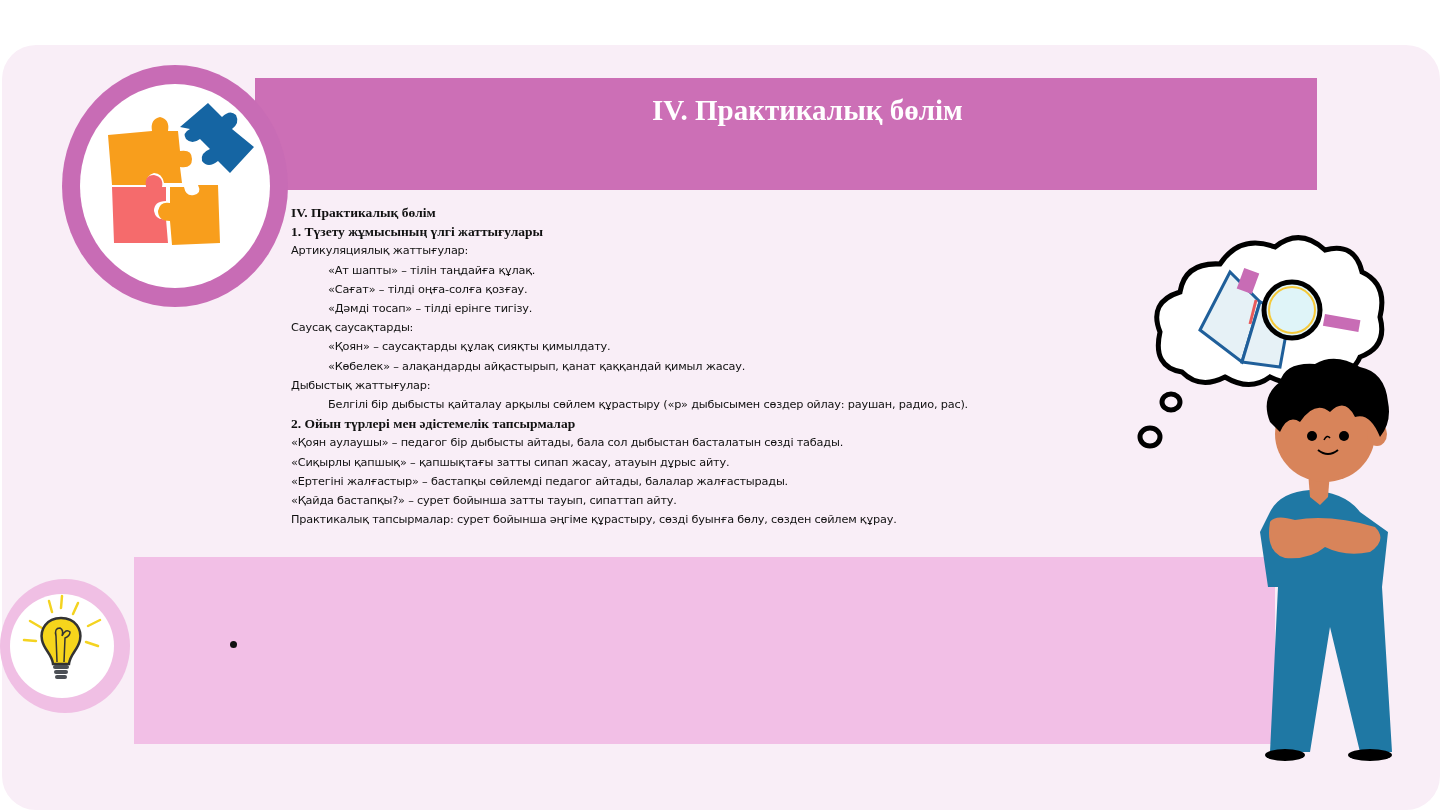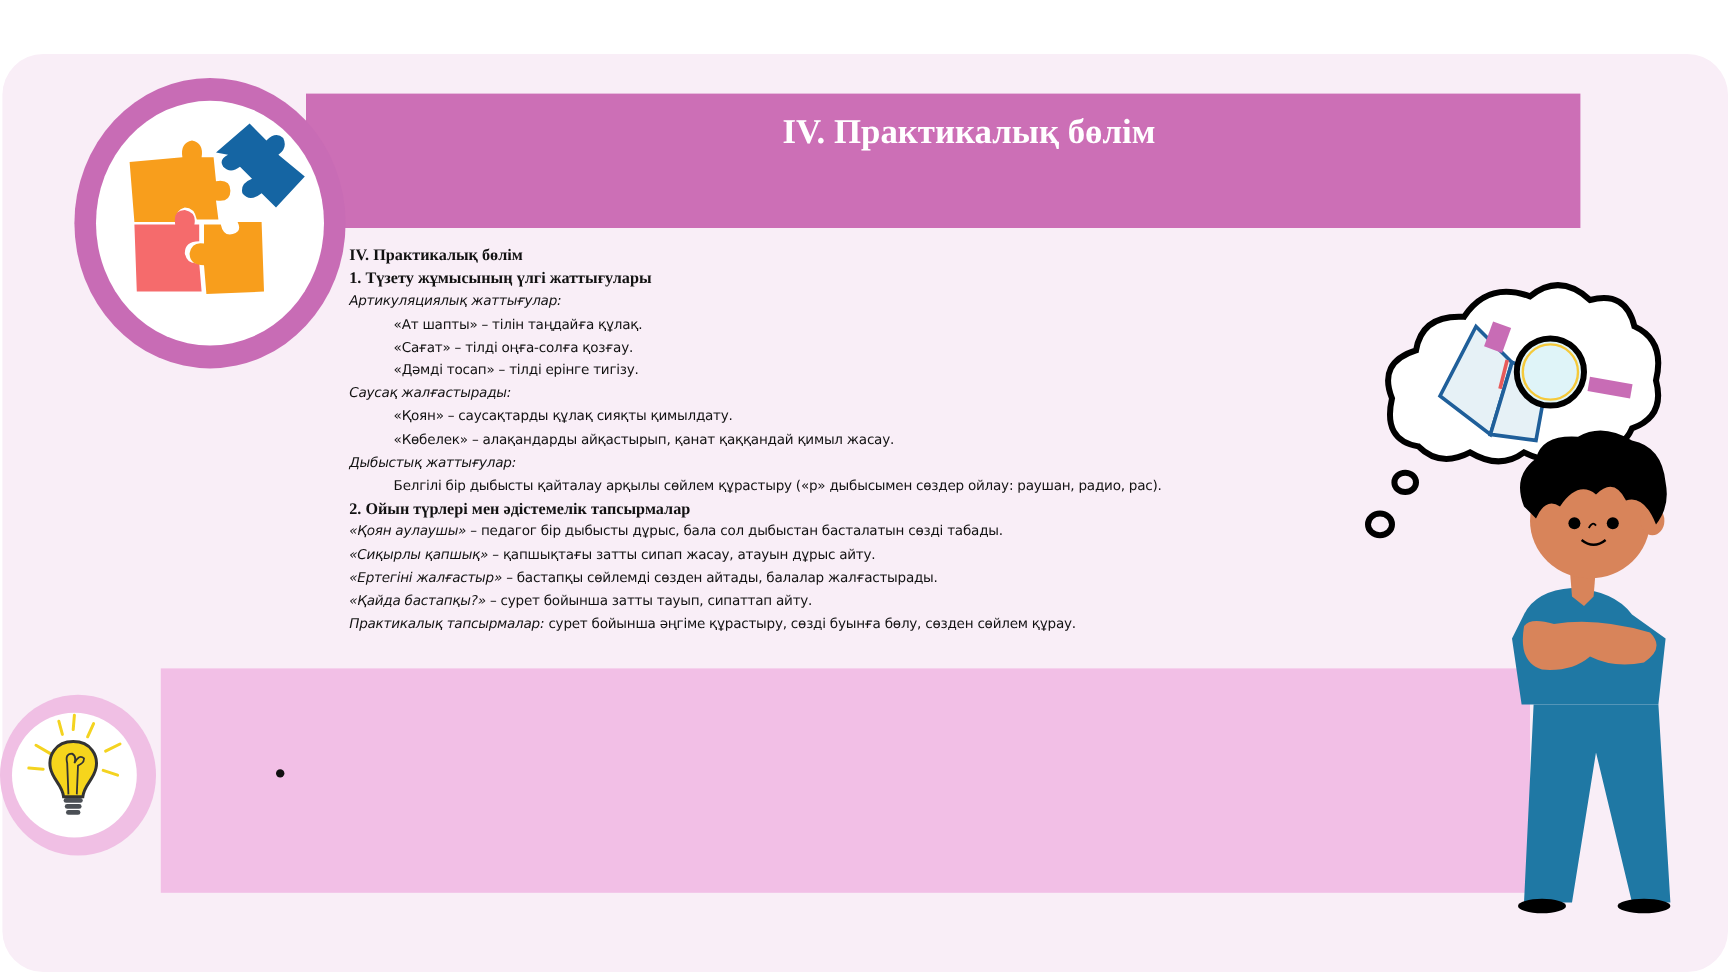--- a/index.html
+++ b/index.html
@@ -32,21 +32,21 @@
     }
     .puzzle-svg { position: absolute; left: 100px; top: 95px; }
     .content {
       position: absolute; left: 291px; top: 203px; width: 900px;
       font-size: 12.5px; line-height: 19.2px; color: #111;
     }
     .content .line { white-space: nowrap; }
     .content .h {
       font-family: "Liberation Serif", serif; font-weight: bold; font-size: 13.5px;
     }
-    .content .it { font-style: italic; }
+    .content .it { }
     .content .ind { padding-left: 37px; }
     .content .body { font-family: "DejaVu Sans", sans-serif; font-size: 11.3px; letter-spacing: -0.2px; }
     .bottom-panel {
       position: absolute; left: 134px; top: 557px; width: 1141px; height: 187px;
       background: #f2bfe6;
     }
     .bullet {
       position: absolute; left: 230px; top: 641px; width: 7px; height: 7px;
       border-radius: 50%; background: #111;
     }
@@ -82,34 +82,34 @@
   <path d="M70 92 L84 92 Q86 102 94 100 Q102 98 98 90 L118 90 L120 148 L72 150 L70 126 Q58 126 58 116 Q60 106 70 108 Z" fill="#f89e1c"></path>
 </svg>
 
 <div class="content">
   <div class="line h">IV. Практикалық бөлім</div>
   <div class="line h">1. Түзету жұмысының үлгі жаттығулары</div>
   <div class="line it body">Артикуляциялық жаттығулар:</div>
   <div class="line ind body">«Ат шапты» – тілін таңдайға құлақ.</div>
   <div class="line ind body">«Сағат» – тілді оңға-солға қозғау.</div>
   <div class="line ind body">«Дәмді тосап» – тілді ерінге тигізу.</div>
-  <div class="line it body">Саусақ жалғастырады:</div>
+  <div class="line it body">Саусақ саусақтарды:</div>
   <div class="line ind body">«Қоян» – саусақтарды құлақ сияқты қимылдату.</div>
   <div class="line ind body">«Көбелек» – алақандарды айқастырып, қанат қаққандай қимыл жасау.</div>
   <div class="line it body">Дыбыстық жаттығулар:</div>
   <div class="line ind body">Белгілі бір дыбысты қайталау арқылы сөйлем құрастыру («р» дыбысымен сөздер ойлау: раушан, радио, рас).</div>
   <div class="line h">2. Ойын түрлері мен әдістемелік тапсырмалар</div>
   <div class="line body">
-    <span class="it">«Қоян аулаушы»</span><span> – педагог бір дыбысты дұрыс, бала сол дыбыстан басталатын сөзді табады.</span>
+    <span class="it">«Қоян аулаушы»</span><span> – педагог бір дыбысты айтады, бала сол дыбыстан басталатын сөзді табады.</span>
   </div>
   <div class="line body">
     <span class="it">«Сиқырлы қапшық»</span><span> – қапшықтағы затты сипап жасау, атауын дұрыс айту.</span>
   </div>
   <div class="line body">
-    <span class="it">«Ертегіні жалғастыр»</span><span> – бастапқы сөйлемді сөзден айтады, балалар жалғастырады.</span>
+    <span class="it">«Ертегіні жалғастыр»</span><span> – бастапқы сөйлемді педагог айтады, балалар жалғастырады.</span>
   </div>
   <div class="line body">
     <span class="it">«Қайда бастапқы?»</span><span> – сурет бойынша затты тауып, сипаттап айту.</span>
   </div>
   <div class="line body">
     <span class="it">Практикалық тапсырмалар:</span><span> сурет бойынша әңгіме құрастыру, сөзді буынға бөлу, сөзден сөйлем құрау.</span>
   </div>
 </div>
 
 <div class="bottom-panel"></div>

